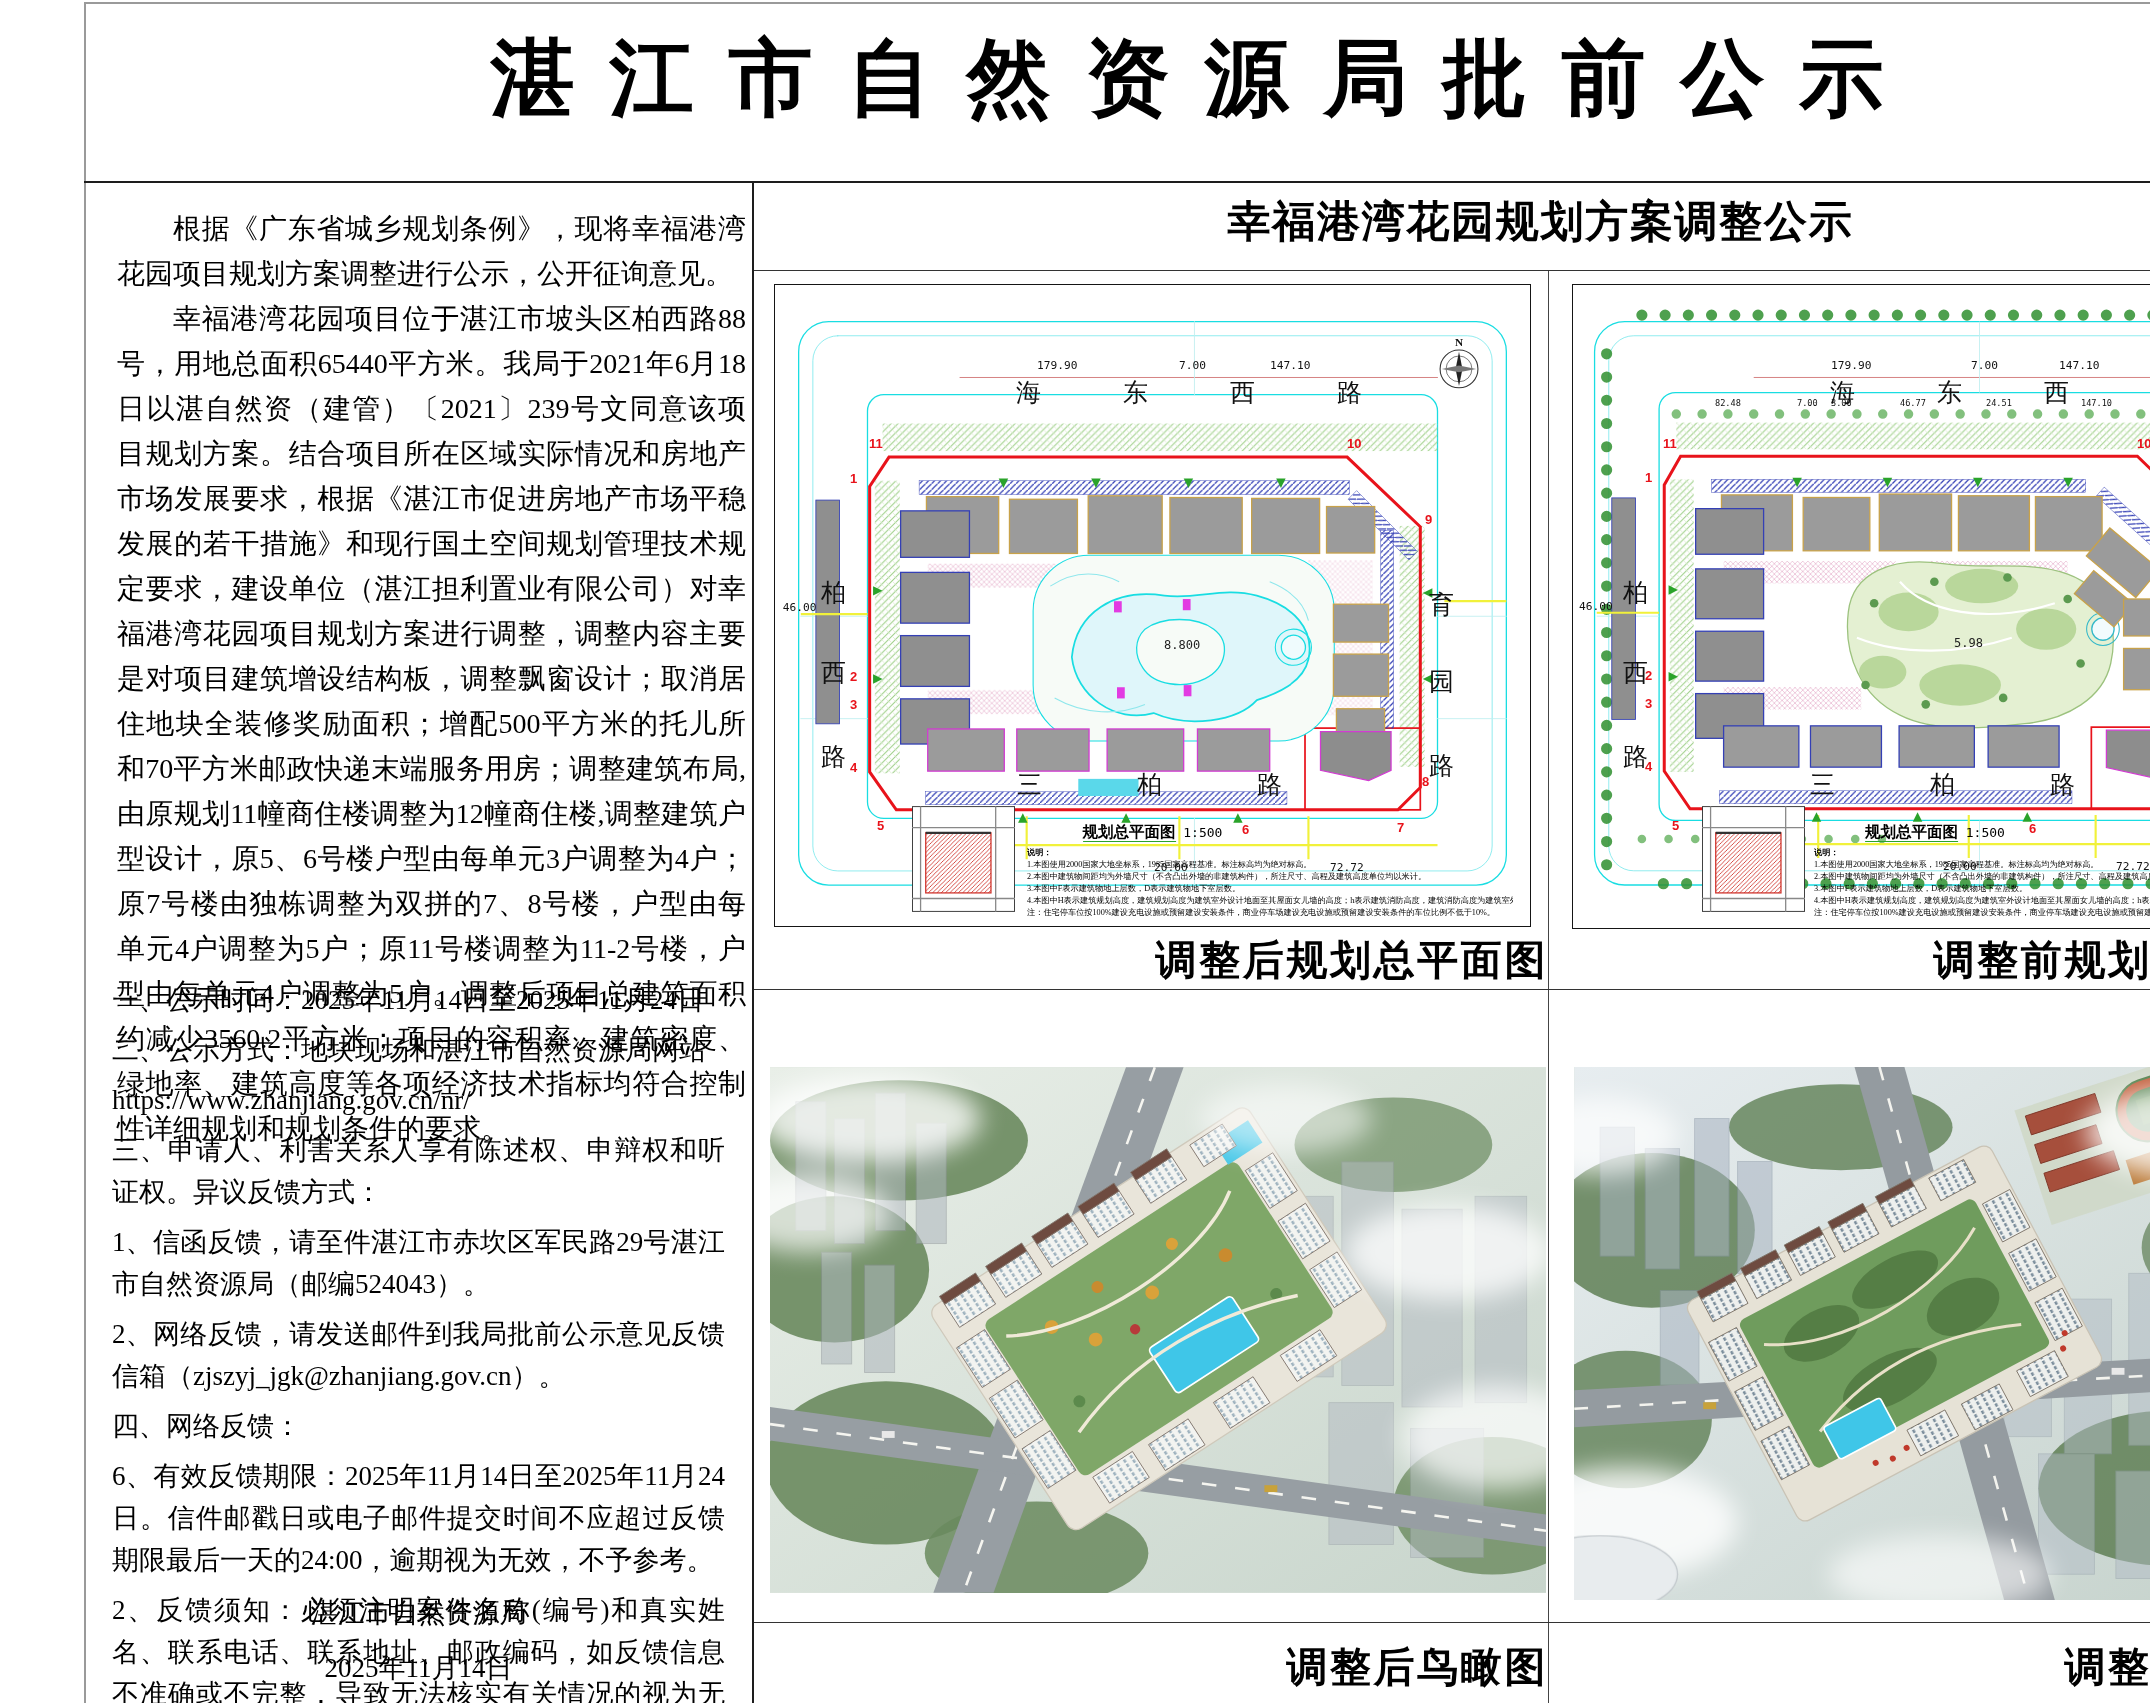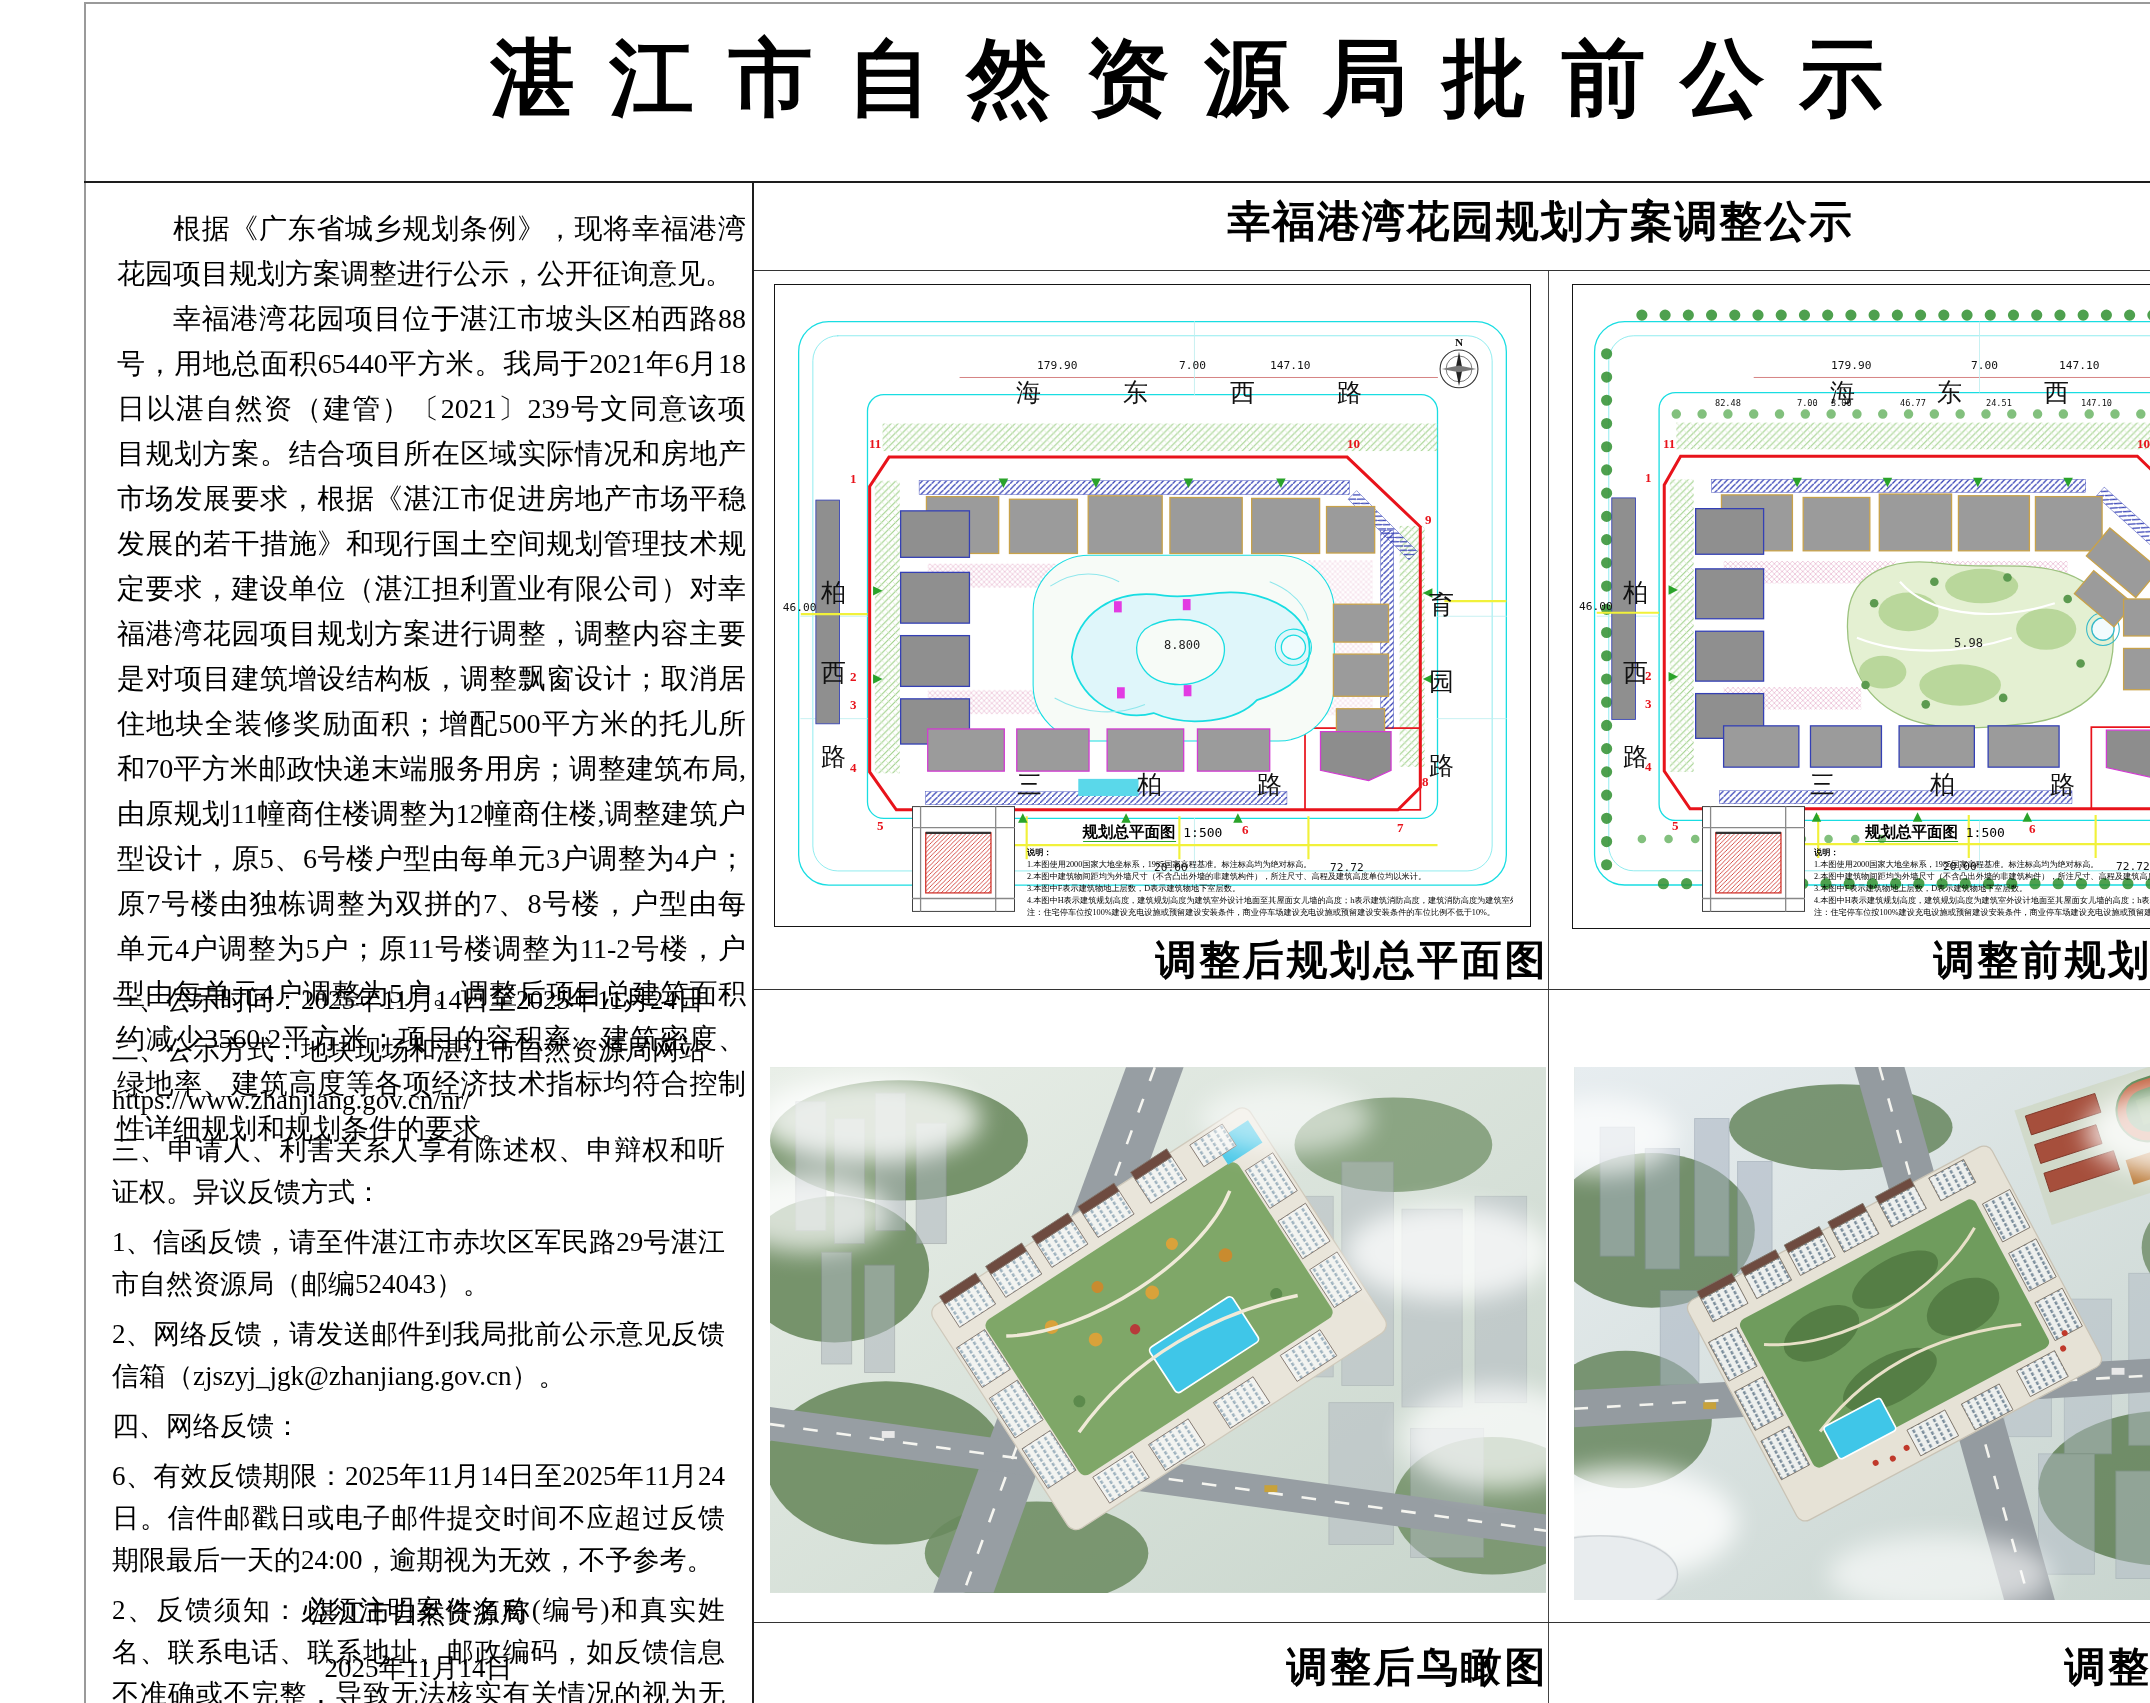--- a/index.html
+++ b/index.html
@@ -26,21 +26,21 @@
         font-size:43px;font-weight:bold;letter-spacing:1.7px;}
   .cell-caption{position:absolute;font-size:41px;font-weight:bold;text-align:right;letter-spacing:2.6px;}
   
   .plan-cell{position:absolute;border:1.7px solid #151515;background:#fff;overflow:hidden;}
   .plan-cell .ov{position:absolute;white-space:nowrap;}
   .road-h{font-size:25px;letter-spacing:82px;color:#111;}
   .road-h2{font-size:25px;letter-spacing:95px;color:#111;}
   .road-v{font-size:25px;color:#111;writing-mode:vertical-rl;letter-spacing:82px;}
   .dim{font-size:11.2px;font-family:"DejaVu Sans Mono","Liberation Mono",monospace;color:#111;}
   .dim2{font-size:8.6px;font-family:"DejaVu Sans Mono","Liberation Mono",monospace;color:#111;}
-  .corner-no{font-size:13px;font-weight:bold;color:#e8131b;font-family:Liberation Serif, serif;}
+  .corner-no{font-size:13px;font-weight:bold;color:#e8131b;font-family:Liberation Sans, sans-serif;}
   .plan-caption{position:absolute;top:537px;left:50%;transform:translateX(-50%);
         font-size:15.5px;font-weight:bold;white-space:nowrap;}
   .plan-caption .cap{border-bottom:1.7px solid #2aa32a;padding-bottom:0.9px;}
   .plan-caption .scale{font-size:13px;margin-left:7.7px;font-weight:normal;
         font-family:"DejaVu Sans Mono",monospace;}
   .notes{position:absolute;left:252px;top:562px;width:486px;font-size:8.2px;
         line-height:12px;white-space:normal;text-align:left;}
   .notes div{white-space:nowrap;overflow:hidden;}
   .lvl{font-size:12px;color:#222;font-family:"DejaVu Sans Mono",monospace;}
   .render-box{position:absolute;overflow:hidden;background:#dfe6df;}

